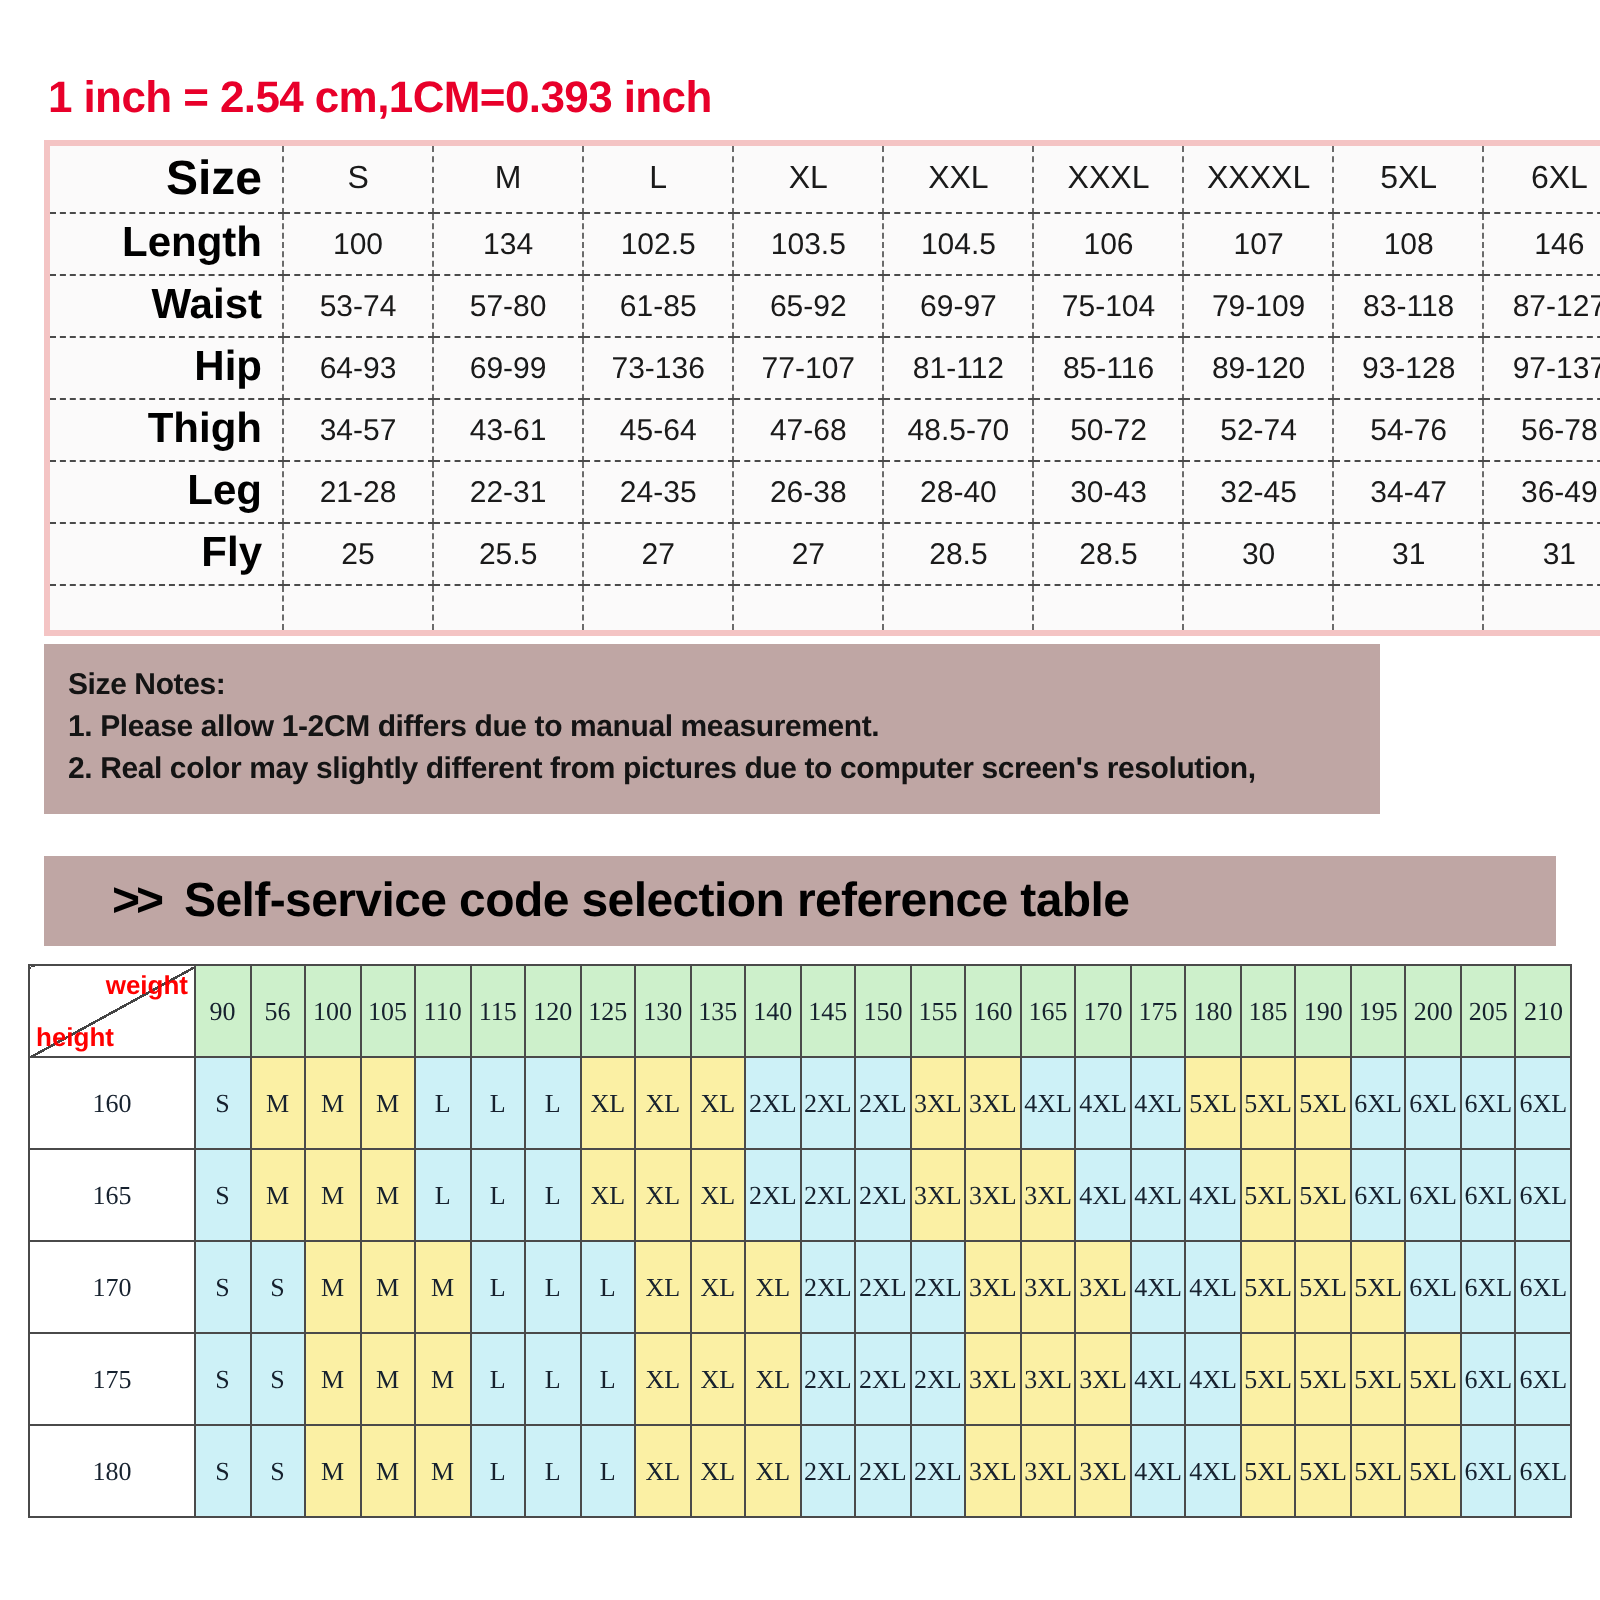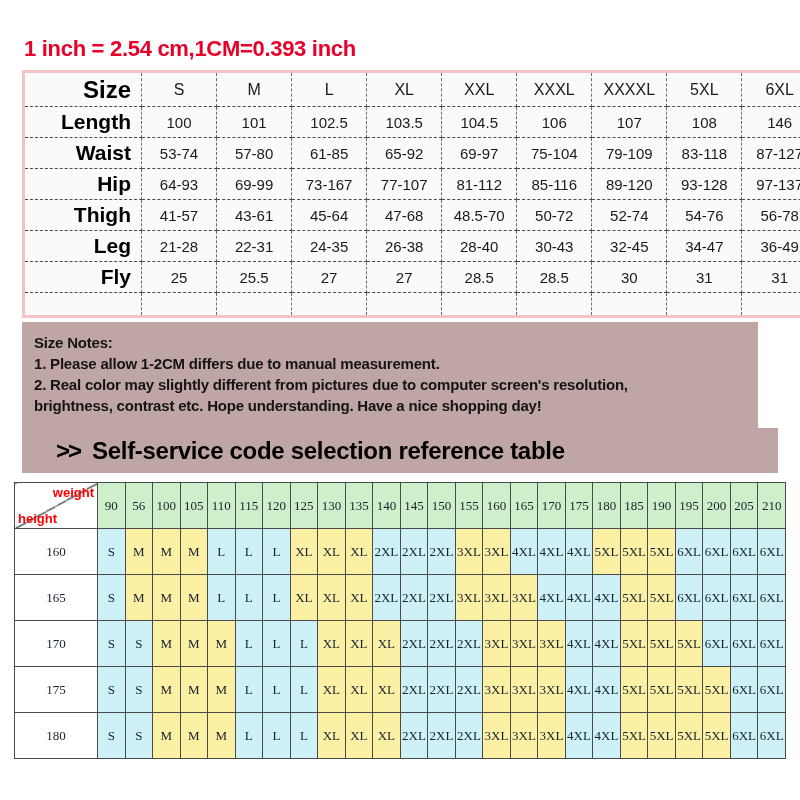--- a/index.html
+++ b/index.html
@@ -76,21 +76,21 @@
   }
   table.size-table tr.head td.rowhead { font-size: 24px; }
   table.size-table tr.head td { font-size: 16px; height: 33px; }
   table.size-table tr.blank td { height: 22px; border-bottom: none; }
 
   
   .notes {
     position: absolute;
     left: 22px;
     top: 322px;
-    width: 736px;
+    width: 668px;
     background: #bfa6a4;
     box-sizing: border-box;
     padding: 10px 12px 12px 12px;
   }
   .notes .line {
     font-size: 15px;
     font-weight: bold;
     color: #141414;
     line-height: 21px;
     letter-spacing: -0.2px;
@@ -206,21 +206,21 @@
           <td>XL</td>
           <td>XXL</td>
           <td>XXXL</td>
           <td>XXXXL</td>
           <td>5XL</td>
           <td>6XL</td>
         </tr>
         <tr>
           <td class="rowhead">Length</td>
           <td>100</td>
-          <td>101</td>
+          <td>134</td>
           <td>102.5</td>
           <td>103.5</td>
           <td>104.5</td>
           <td>106</td>
           <td>107</td>
           <td>108</td>
           <td>146</td>
         </tr>
         <tr>
           <td class="rowhead">Waist</td>
@@ -231,31 +231,31 @@
           <td>69-97</td>
           <td>75-104</td>
           <td>79-109</td>
           <td>83-118</td>
           <td>87-127</td>
         </tr>
         <tr>
           <td class="rowhead">Hip</td>
           <td>64-93</td>
           <td>69-99</td>
-          <td>73-167</td>
+          <td>73-136</td>
           <td>77-107</td>
           <td>81-112</td>
           <td>85-116</td>
           <td>89-120</td>
           <td>93-128</td>
           <td>97-137</td>
         </tr>
         <tr>
           <td class="rowhead">Thigh</td>
-          <td>41-57</td>
+          <td>34-57</td>
           <td>43-61</td>
           <td>45-64</td>
           <td>47-68</td>
           <td>48.5-70</td>
           <td>50-72</td>
           <td>52-74</td>
           <td>54-76</td>
           <td>56-78</td>
         </tr>
         <tr>
@@ -295,21 +295,20 @@
           <td></td>
         </tr>
       </tbody>
   </table>
 </div>
 
 <div class="notes">
     <div class="line">Size Notes:</div>
     <div class="line">1. Please allow 1-2CM differs due to manual measurement.</div>
     <div class="line">2. Real color may slightly different from pictures due to computer screen's resolution,</div>
-    <div class="line">brightness, contrast etc. Hope understanding. Have a nice shopping day!</div>
   </div>
 
 <div class="banner">
   <span class="chev">&gt;&gt;</span>
   <span class="banner-text">Self-service code selection reference table</span>
 </div>
 
 <div class="ref-wrap">
   <table class="ref-table">
     <tbody>

